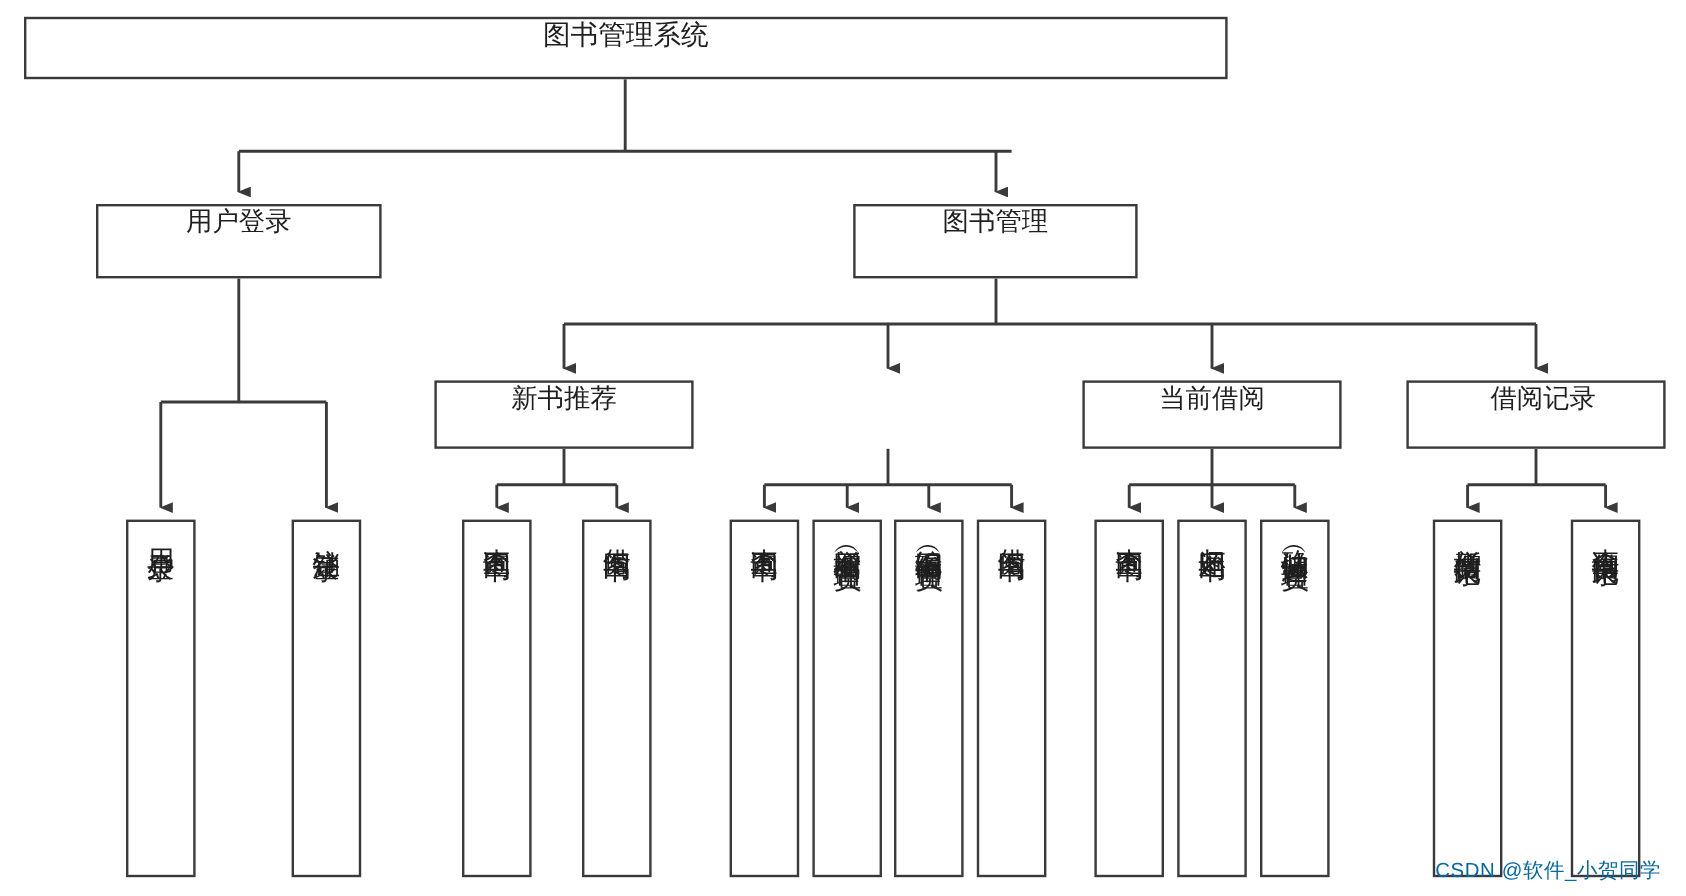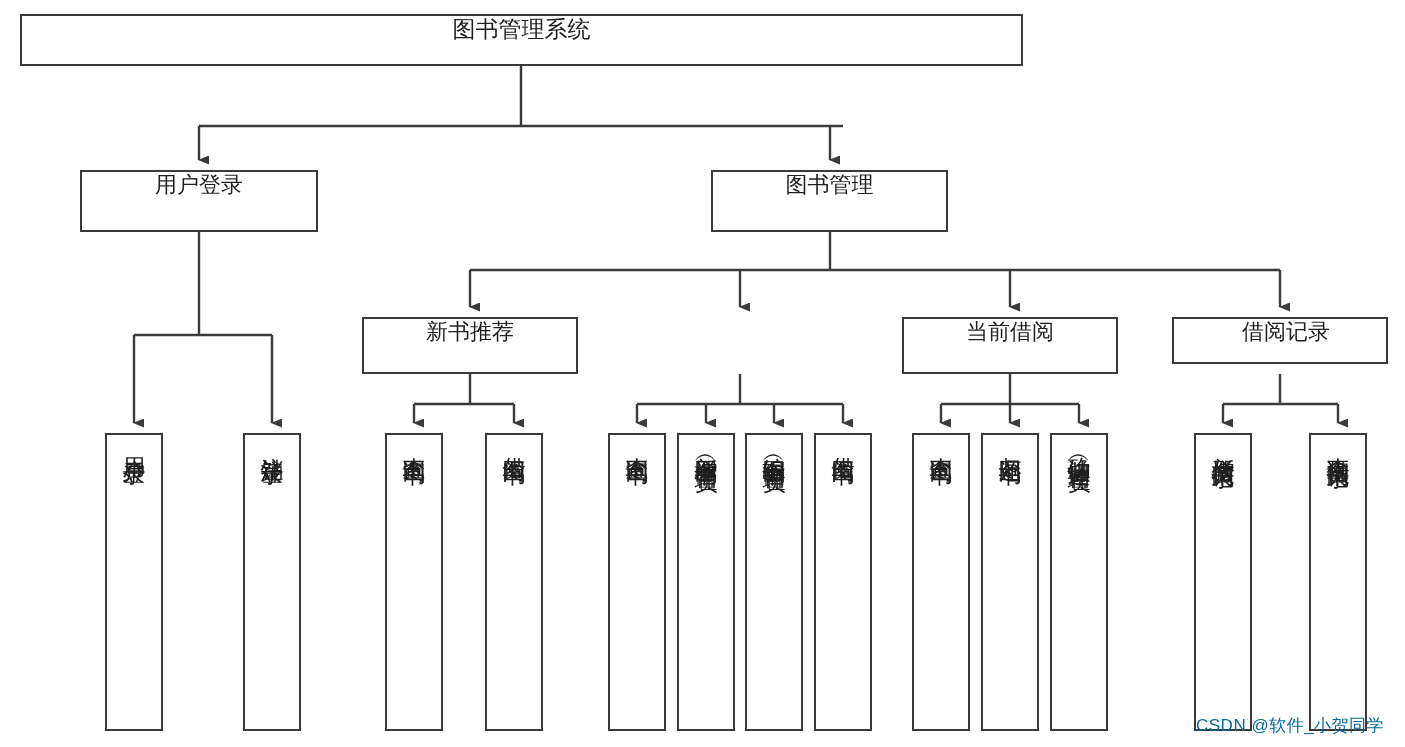--- a/index.html
+++ b/index.html
@@ -140,21 +140,21 @@
   <div class="node horiz" style="left:362px; top:317px; width:216px; height:57px;">
     <span class="node-label">新书推荐</span>
   </div>
 
   <div class="node horiz" style="left:711px; top:170px; width:237px; height:62px;">
     <span class="node-label">图书管理</span>
   </div>
   <div class="node horiz" style="left:902px; top:317px; width:216px; height:57px;">
     <span class="node-label">当前借阅</span>
   </div>
-  <div class="node horiz" style="left:1172px; top:317px; width:216px; height:47px;padding-left:12px;">
+  <div class="node horiz" style="left:1172px; top:317px; width:216px; height:57px;padding-left:12px;">
     <span class="node-label">借阅记录</span>
   </div>
 
   <div class="node vert" style="left:105px; top:433px; width:58px; height:298px;">
     <span class="node-label">用户登录</span>
   </div>
   <div class="node vert" style="left:243px; top:433px; width:58px; height:298px;">
     <span class="node-label">注销登录</span>
   </div>
 

